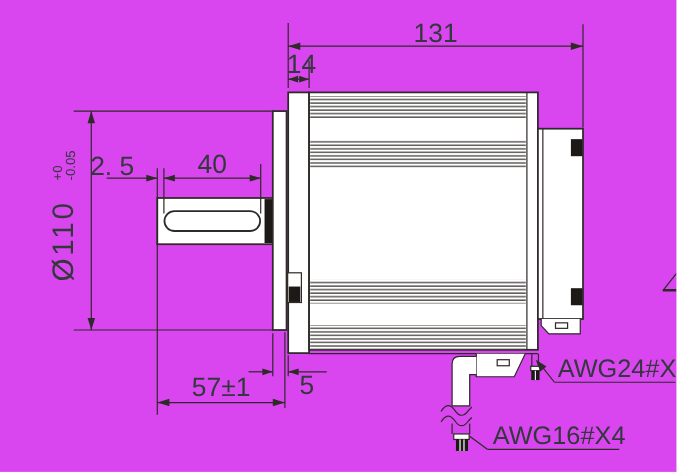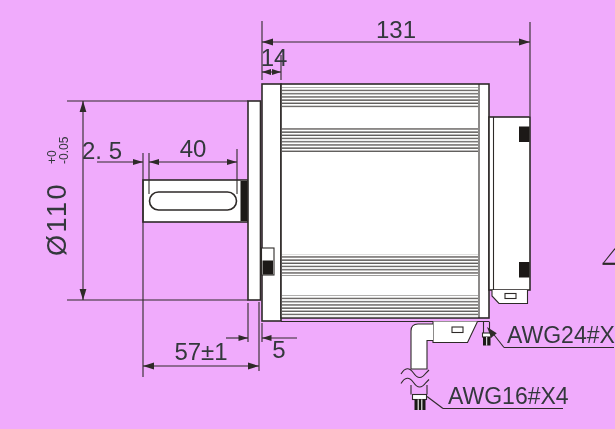--- a/index.html
+++ b/index.html
@@ -1,16 +1,16 @@
 <!DOCTYPE html>
 <html><head>
 <meta charset="utf-8">
 <style>
   html,body{margin:0;padding:0;background:#ffffff;}
-  .stage{position:relative;width:615px;height:429px;background:#f0abfc;overflow:hidden;
+  .stage{position:relative;width:615px;height:429px;background:#d946ef;overflow:hidden;
          font-family:"Liberation Sans", sans-serif;}
   svg{display:block}
   text{font-family:"Liberation Sans","DejaVu Sans",sans-serif;fill:#33383c;}
   .dimtxt{font-size:24px;}
   .smalltxt{font-size:12px;}
   .wiretxt{font-size:23px;}
   .ln{stroke:#2e2a28;fill:none;}
   .thick{stroke-width:1.6;}
   .thin{stroke-width:1.1;}
   .fillwhite{fill:#ffffff;}

